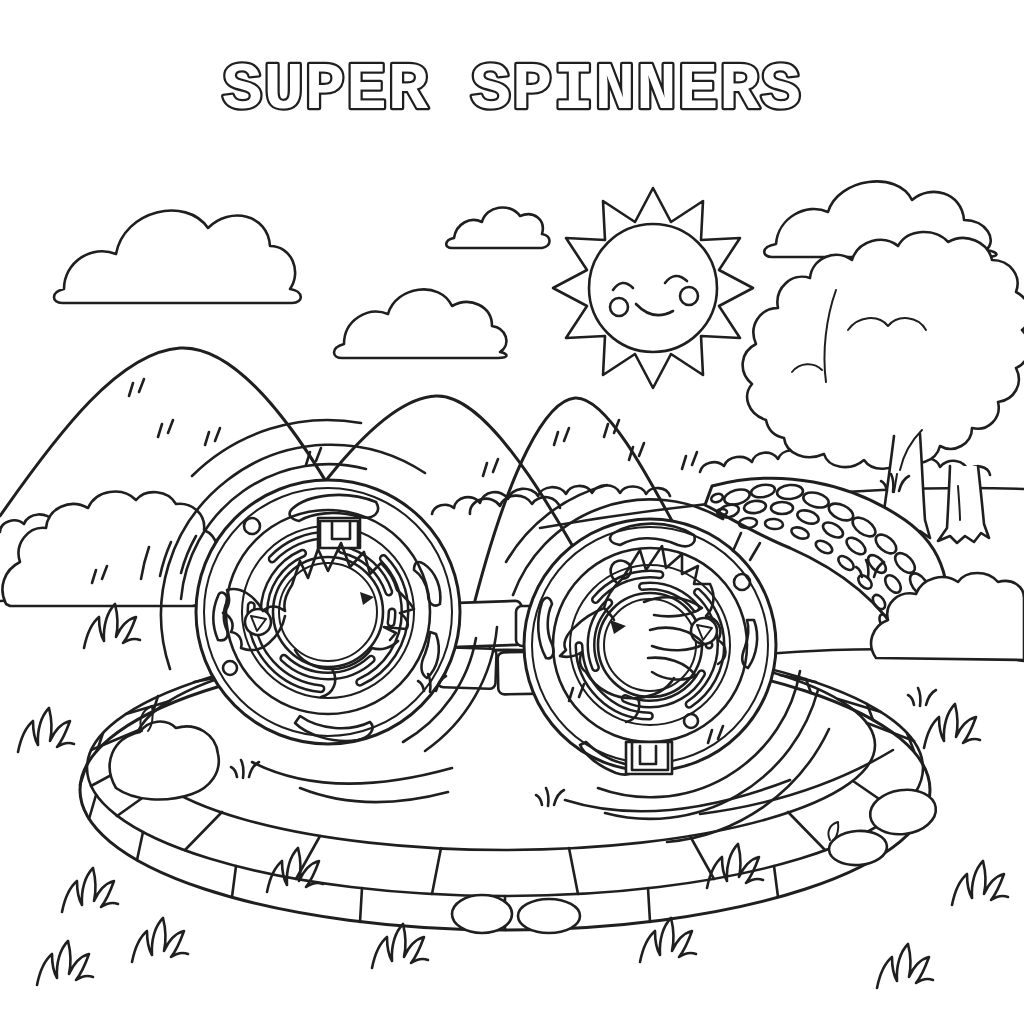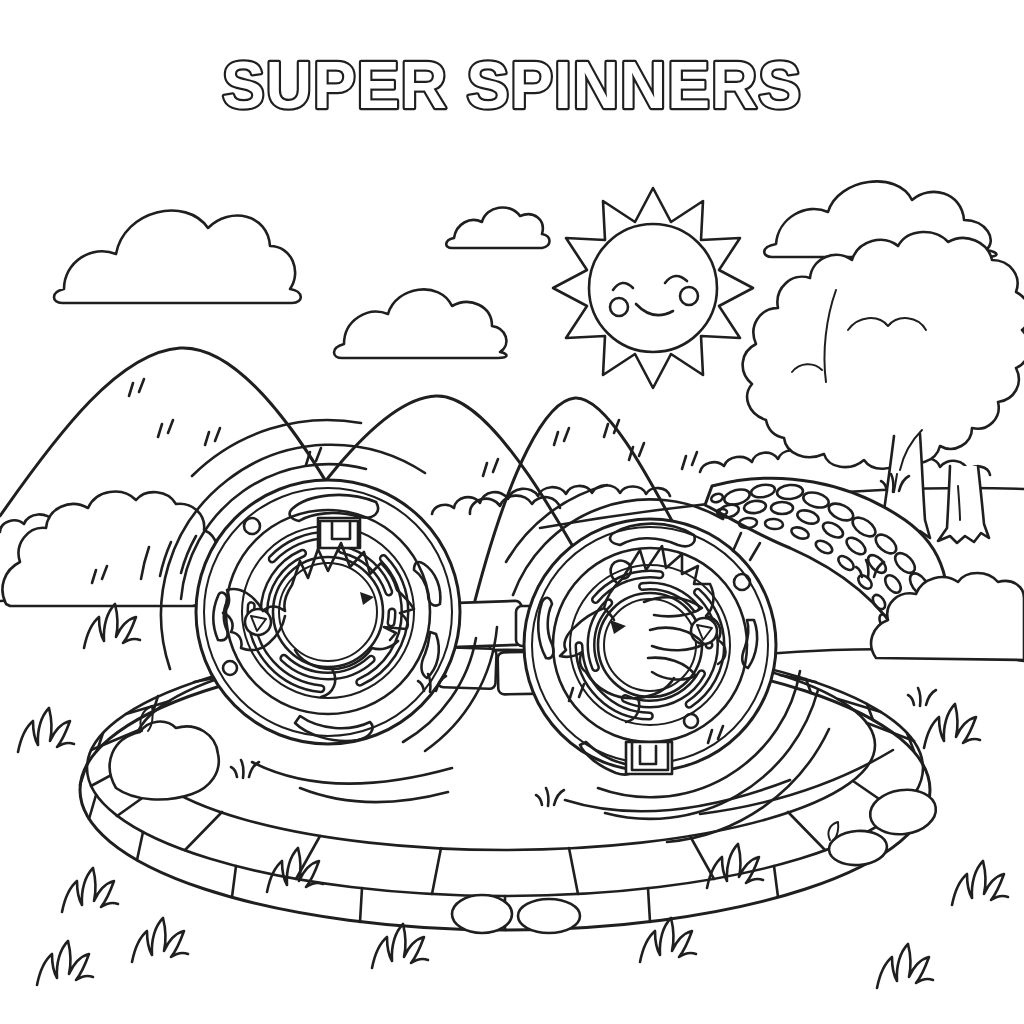--- a/index.html
+++ b/index.html
@@ -1,18 +1,18 @@
 <!DOCTYPE html>
 <html style="--ink: #1f1f1f; --paper: #ffffff;"><head>
 <meta charset="utf-8">
 <style>
   :root { --ink:#1f1f1f; --paper:#ffffff; }
   html,body { margin:0; padding:0; background:#fff; }
   .page { width:1024px; height:1024px; background:var(--paper); position:relative; overflow:hidden;
-          font-family:Liberation Sans, sans-serif; }
+          font-family:Liberation Mono, monospace; }
   svg { display:block; }
   #scene * { stroke:var(--ink); fill:none; stroke-width:2.6; stroke-linecap:round; stroke-linejoin:round; }
   #scene .fw  { fill:#fff; }
   #scene .fi  { fill:var(--ink); stroke:none; }
   #scene .thin{ stroke-width:2; }
   #scene .med { stroke-width:3; }
   #scene .mazeink { stroke-width:9; }
   #scene .mazewht { stroke:#fff; stroke-width:4; }
   #scene text.title { fill:#fff; stroke:var(--ink); stroke-width:4.5; paint-order:stroke;
         font-weight:bold; font-size:66px; letter-spacing:1px; }

